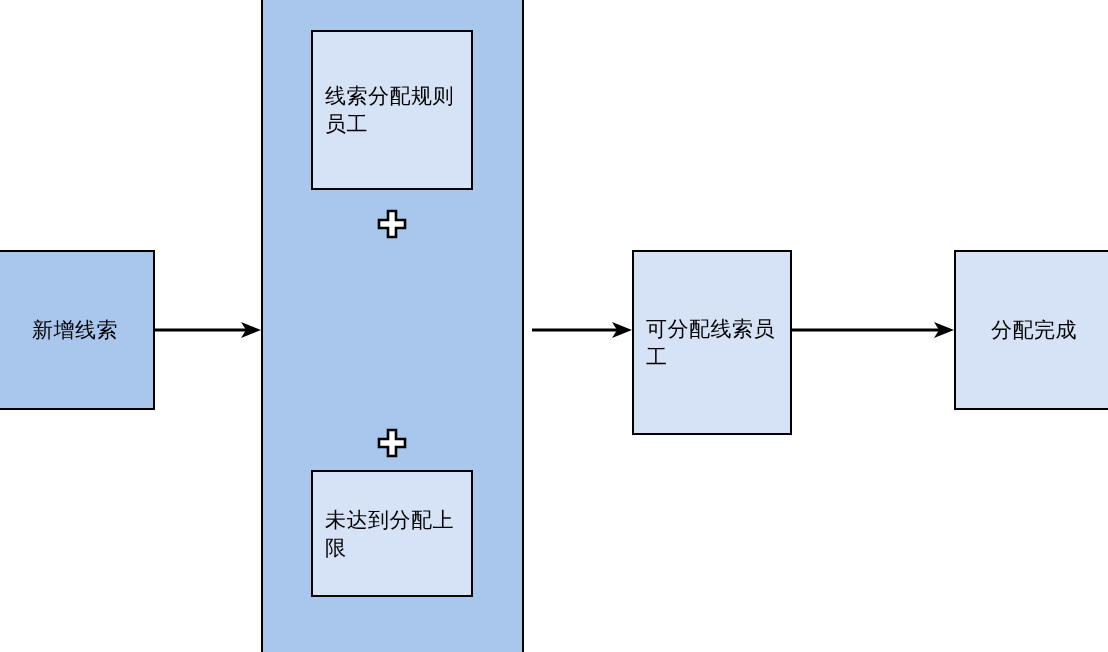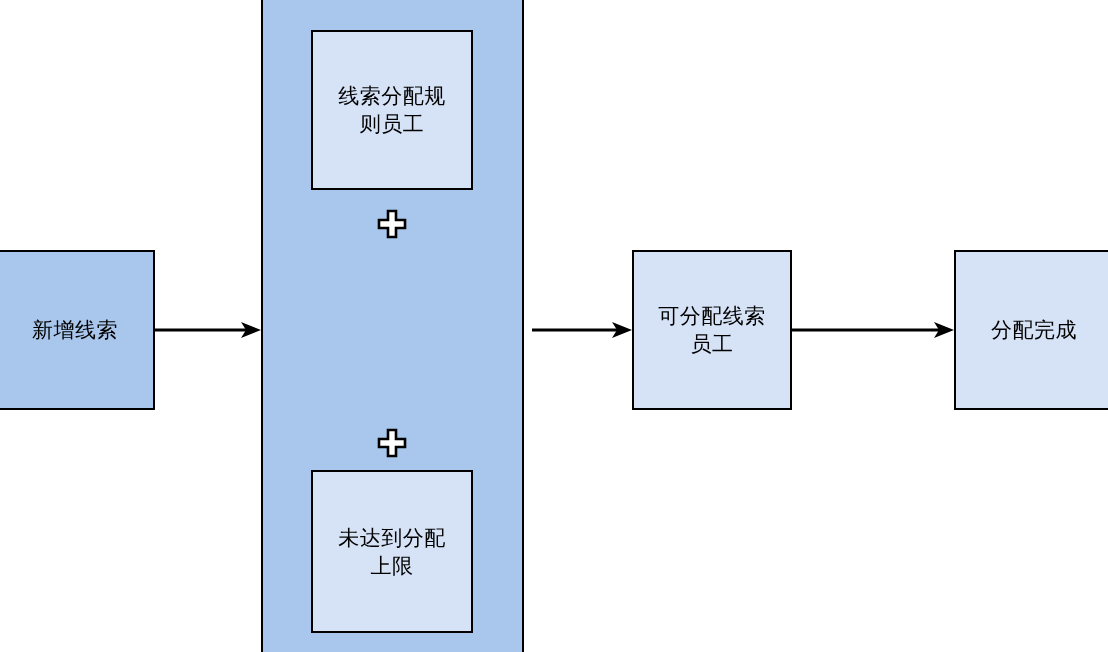--- a/index.html
+++ b/index.html
@@ -17,26 +17,25 @@
   }
 
   
   .node {
     position: absolute;
     box-sizing: border-box;
     border: 2px solid #000000;
     display: flex;
     align-items: center;
     justify-content: center;
-    text-align: center;
     color: #000000;
     font-size: 21px;
     line-height: 1.32;
     letter-spacing: 0.5px;
-    padding: 4px 20px;
+    padding: 4px 12px;
     word-break: break-all;
   }
   .node-mid   { background: #a9c7ec; }
   .node-light { background: #d6e3f6; }
 
   
   .group-panel {
     position: absolute;
     box-sizing: border-box;
     background: #a9c7ec;
@@ -91,32 +90,32 @@
     </svg>
   </div>
 
 
   <div class="plus-icon" style="left:377px; top:428px;">
     <svg width="30" height="30" viewBox="0 0 30 30" aria-hidden="true">
       <path d="M11,2 L19,2 L19,11 L28,11 L28,19 L19,19 L19,28 L11,28 L11,19 L2,19 L2,11 L11,11 Z" fill="#ffffff" stroke="#000000" stroke-width="2.6" stroke-linejoin="miter"></path>
     </svg>
   </div>
 
-  <div class="node node-light" style="left:311px; top:470px; width:162px; height:163px;">
+  <div class="node node-light" style="left:311px; top:470px; width:162px; height:127px;">
     <span>未达到分配上限</span>
   </div>
 
   <div class="connector" style="left:532px; top:320px; width:100px;">
     <svg width="100" height="20" viewBox="0 0 100 20" aria-hidden="true">
       <line x1="0" y1="10" x2="88" y2="10" stroke="#000000" stroke-width="3"></line>
       <polygon points="100,10 80,18 85,10 80,2" fill="#000000"></polygon>
     </svg>
   </div>
 
-  <div class="node node-light" style="left:632px; top:250px; width:160px; height:160px;">
+  <div class="node node-light" style="left:632px; top:250px; width:160px; height:185px;">
     <span>可分配线索员工</span>
   </div>
 
   <div class="connector" style="left:792px; top:320px; width:162px;">
     <svg width="162" height="20" viewBox="0 0 162 20" aria-hidden="true">
       <line x1="0" y1="10" x2="150" y2="10" stroke="#000000" stroke-width="3"></line>
       <polygon points="162,10 142,18 147,10 142,2" fill="#000000"></polygon>
     </svg>
   </div>
 

